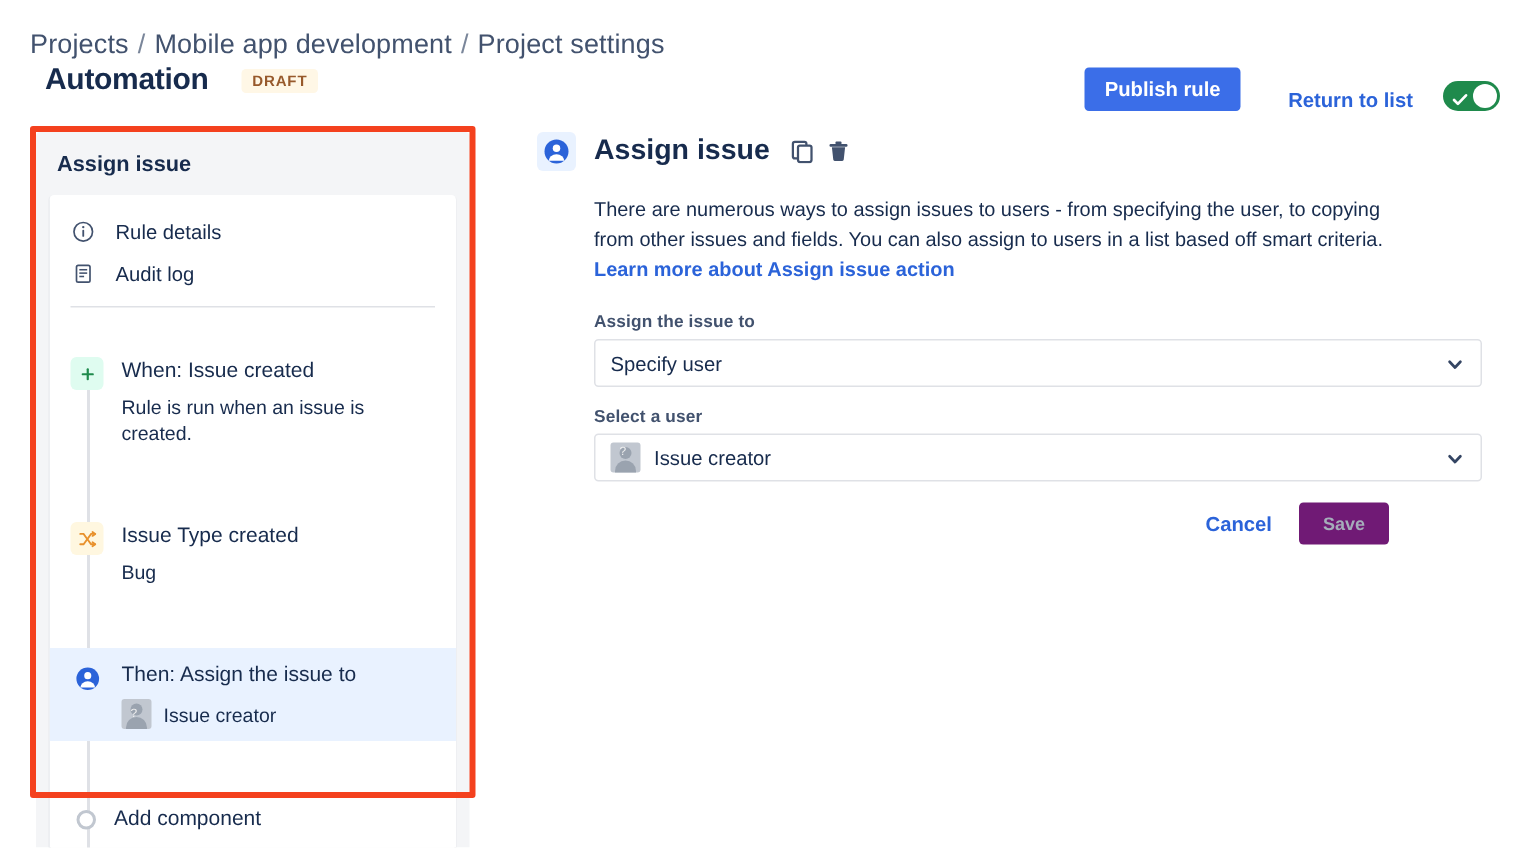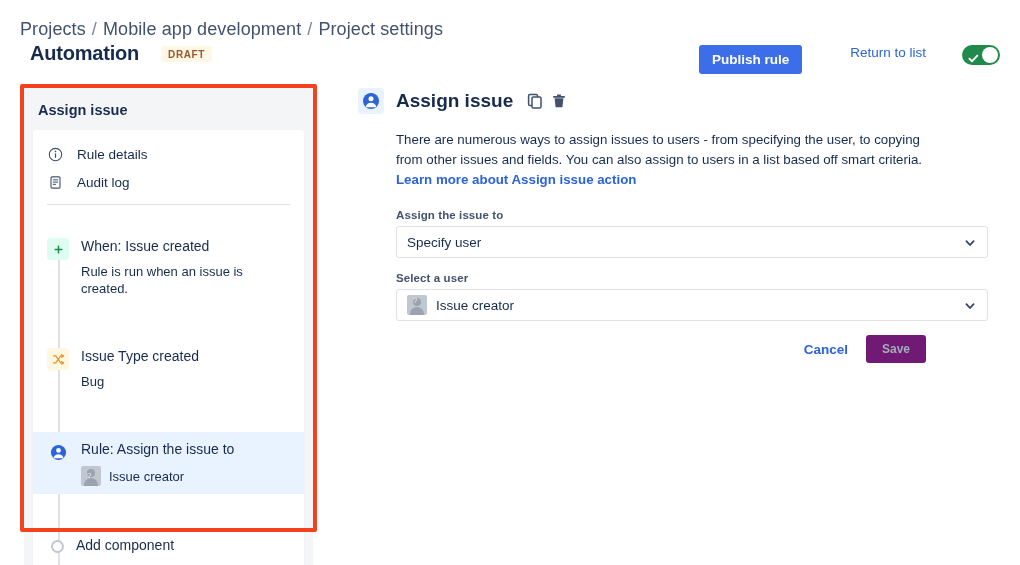--- a/index.html
+++ b/index.html
@@ -32,31 +32,31 @@
   }
   .draft-badge {
     background: #FFF7E6; color: #97592B;
     font-size: 10px; font-weight: bold; letter-spacing: .6px;
     padding: 3px 7px 2px 7px; border-radius: 3px;
   }
 
   
   .header-actions {
     position: absolute; right: 20px; top: 45px;
-    display: flex; align-items: flex-start; gap: 36px;
+    display: flex; align-items: flex-end; gap: 20px;
   }
   .btn-publish {
     background: #3B6EE8; color: #ffffff;
     font-size: 13.5px; font-weight: bold;
     border: none; border-radius: 3px;
     padding: 7px 13px; cursor: pointer;
     font-family: "Liberation Sans", sans-serif;
   }
   .link-return {
-    color: #2B63D9; font-size: 13.5px; font-weight: normal;
+    color: #2B63D9; font-size: 13.5px; font-weight: bold;
     text-decoration: none; cursor: pointer; padding-left: 12px;
   }
   .toggle {
     width: 38px; height: 20px; border-radius: 11px;
     background: #1F8A4C; position: relative; cursor: pointer;
     display: flex; align-items: center;
   }
   .toggle .knob {
     position: absolute; right: 2px; top: 2px;
     width: 16px; height: 16px; border-radius: 50%;
@@ -298,21 +298,21 @@
 
         <div class="flow-row selected">
           <span class="badge plain">
             <svg width="17" height="17" viewBox="0 0 18 18">
               <circle cx="9" cy="9" r="8" fill="#2B63D9"></circle>
               <circle cx="9" cy="6.8" r="2.5" fill="#ffffff"></circle>
               <path d="M3.8 15.2 a5.2 4.4 0 0 1 10.4 0 z" fill="#ffffff"></path>
             </svg>
           </span>
           <div class="flow-text">
-            <div class="t1">Rule: Assign the issue to</div>
+            <div class="t1">Then: Assign the issue to</div>
             <div class="t2 with-avatar">
               <span class="avatar-sm">
                 <span class="head"></span>
                 <span class="body"></span>
                 <span class="q">?</span>
               </span>
               <span>Issue creator</span>
             </div>
           </div>
         </div>

